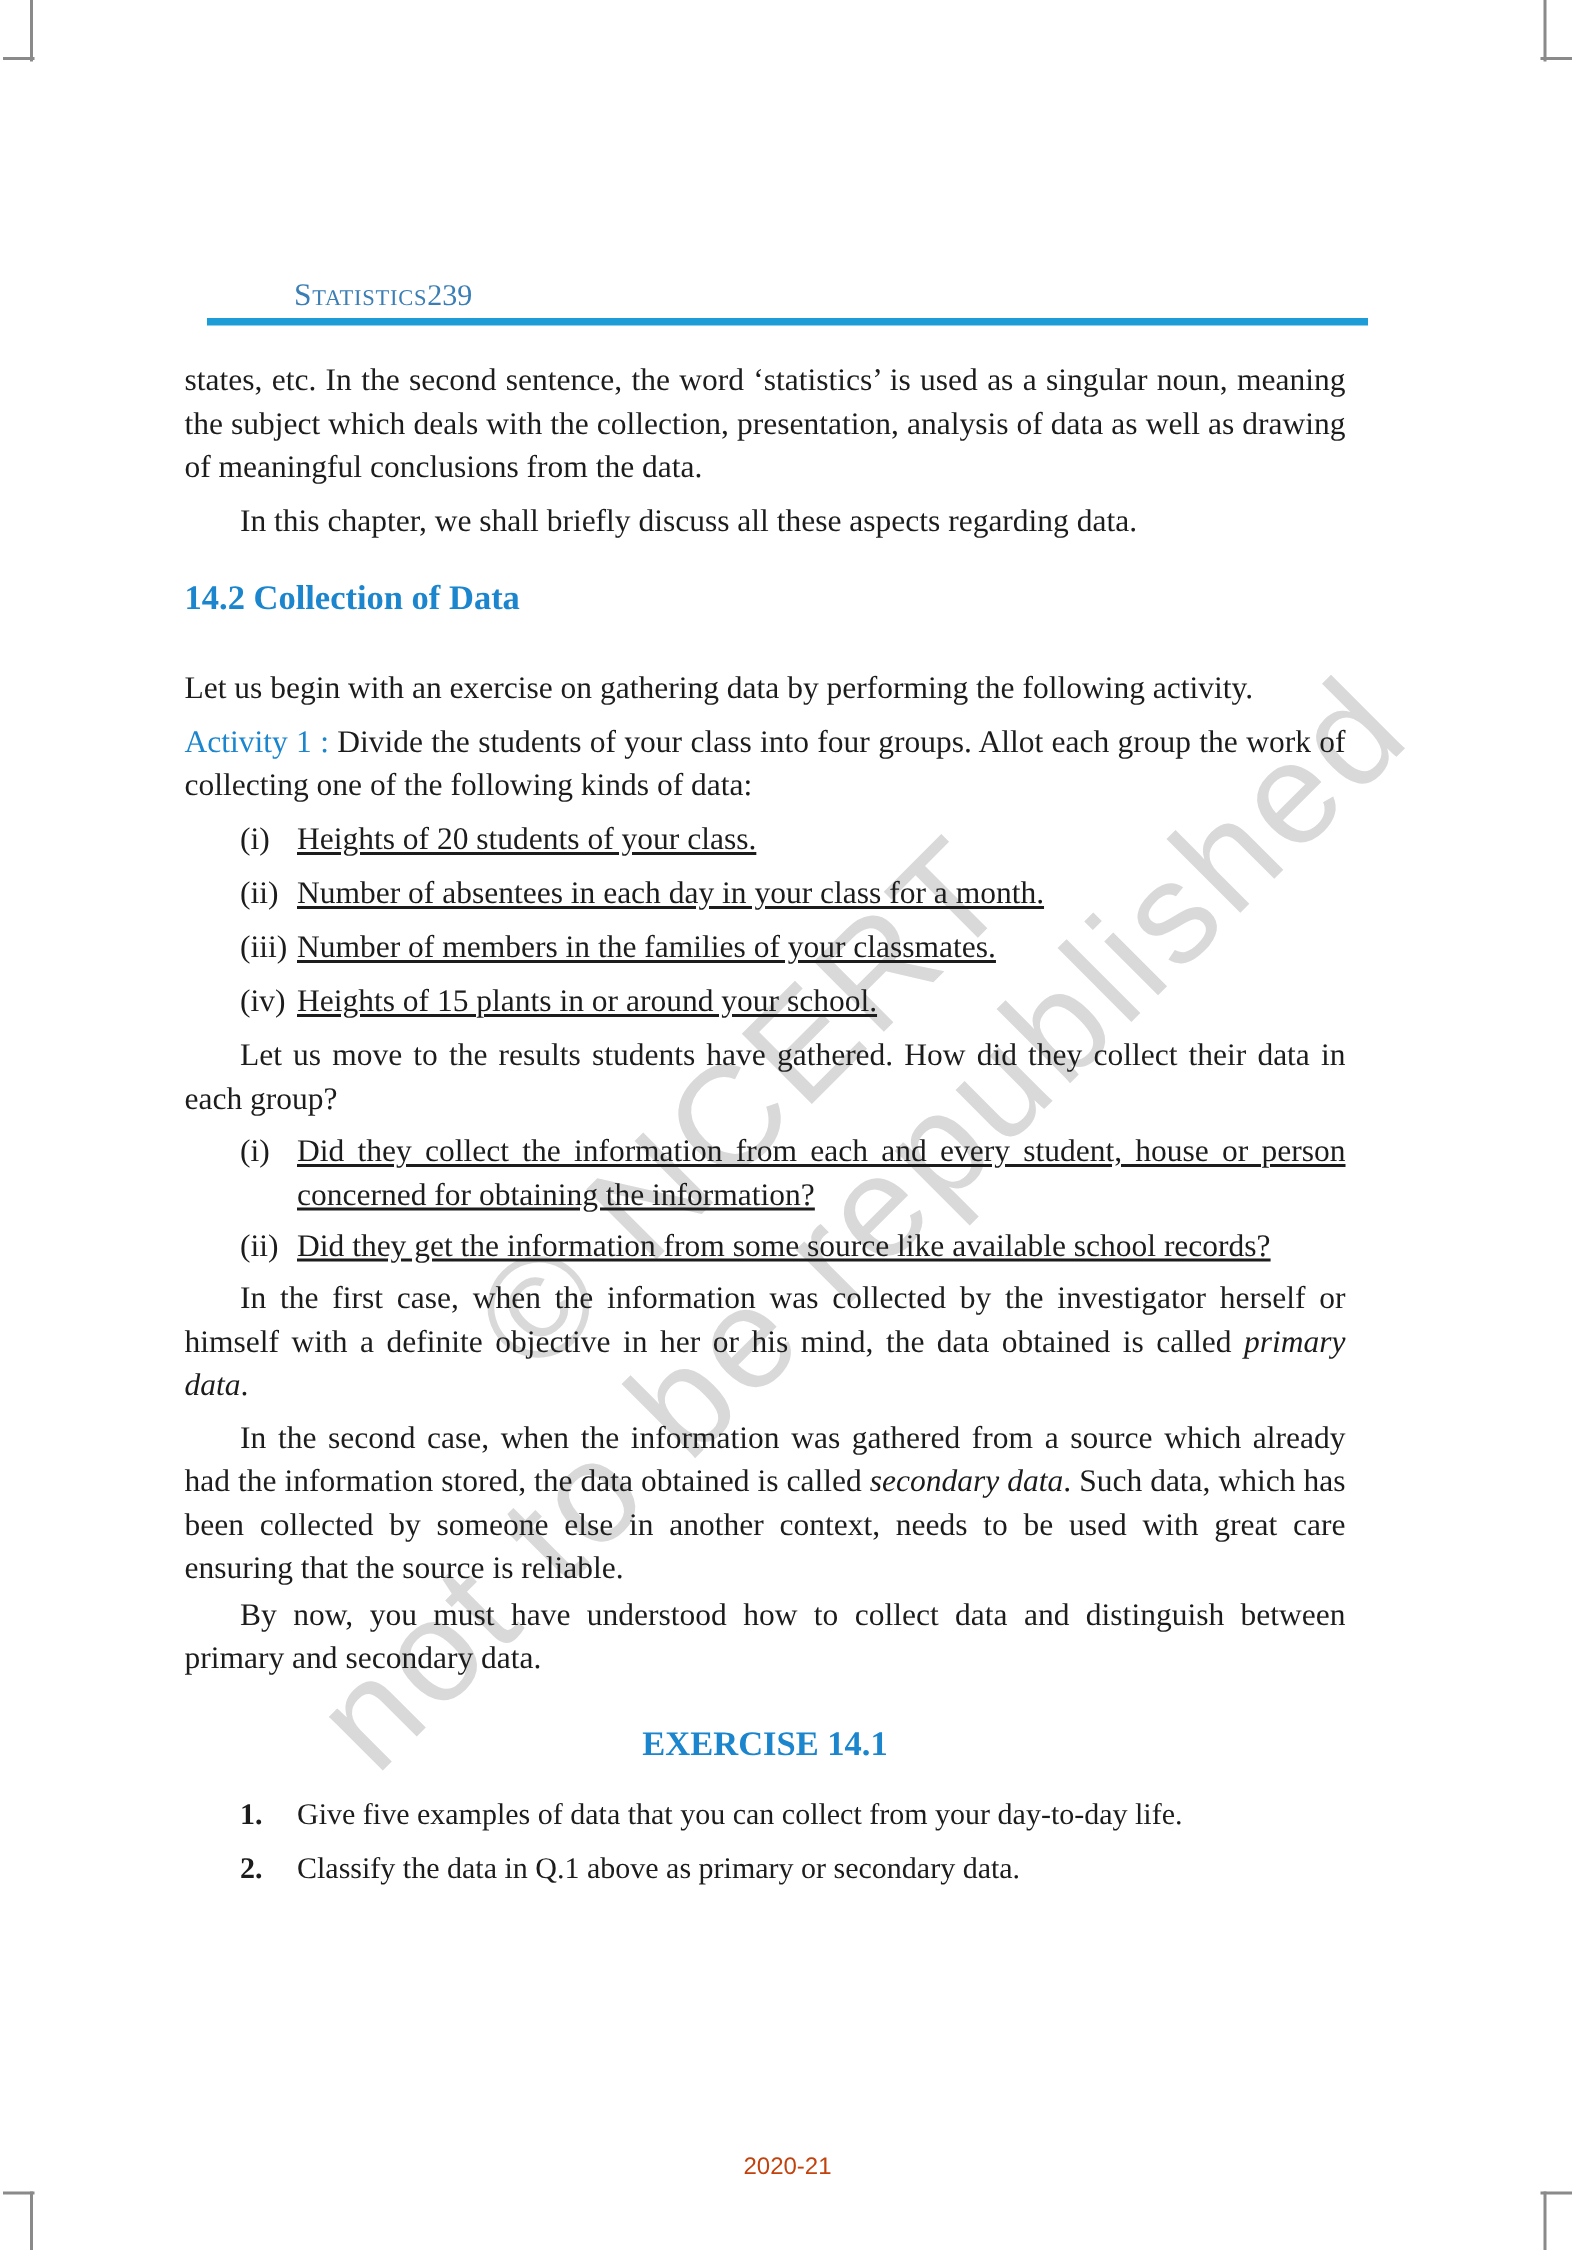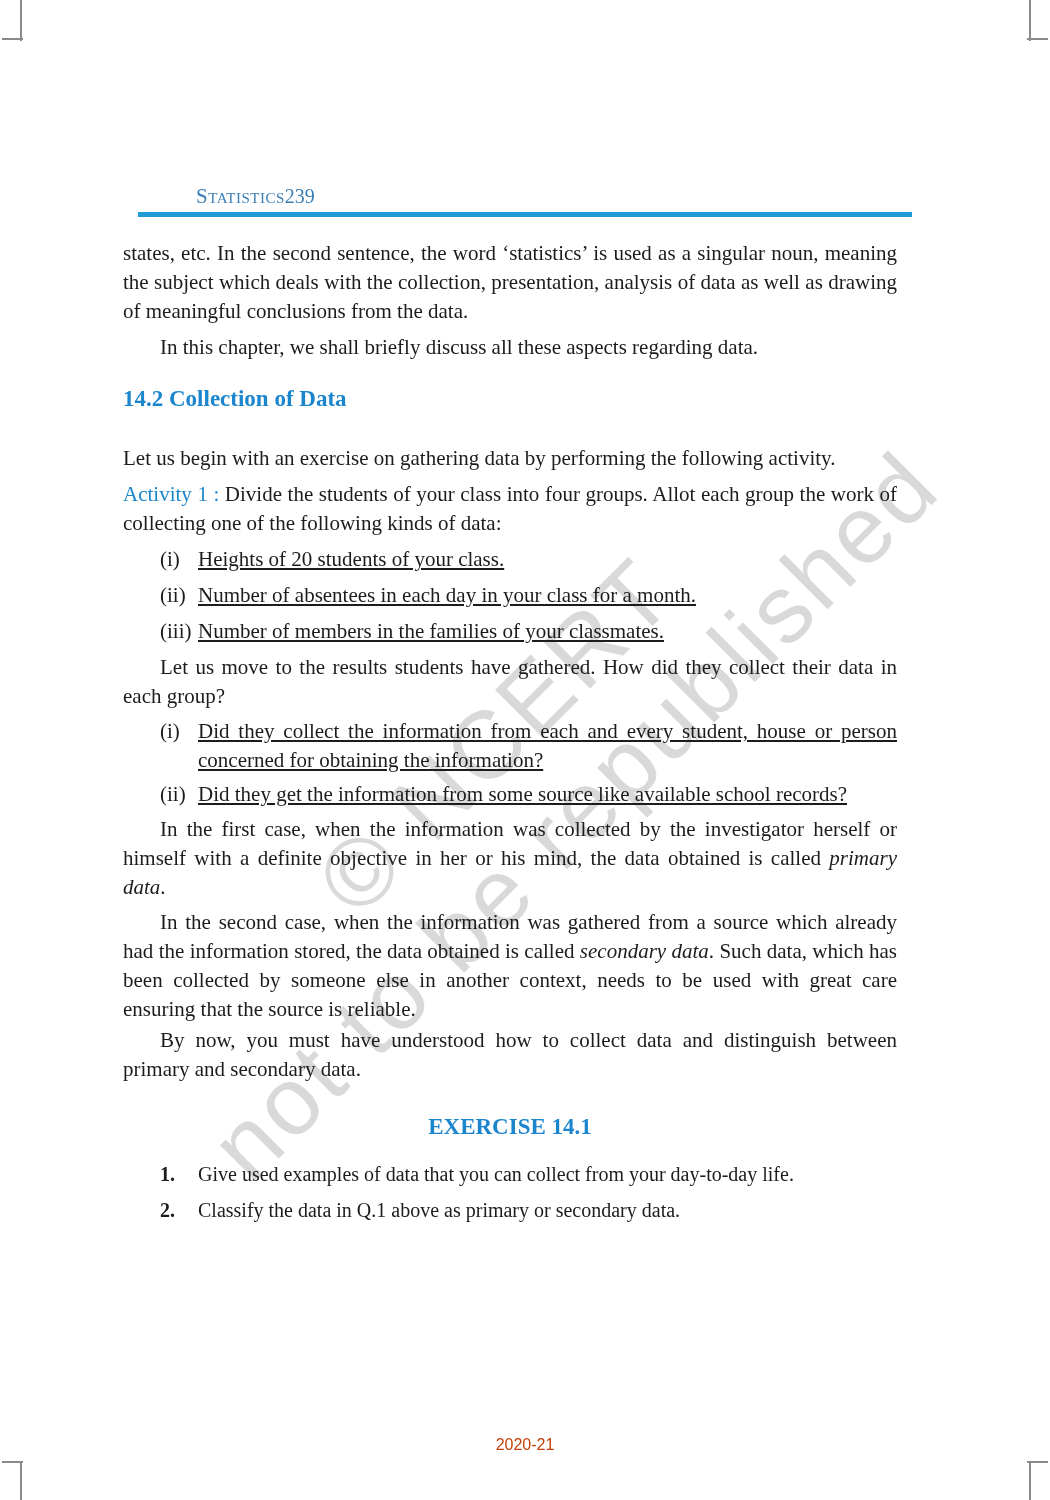--- a/index.html
+++ b/index.html
@@ -94,20 +94,24 @@
       <span class="litext">Heights of 20 students of your class.</span>
     </div>
     <div class="li">
       <span class="marker">(ii)</span>
       <span class="litext">Number of absentees in each day in your class for a month.</span>
     </div>
     <div class="li">
       <span class="marker">(iii)</span>
       <span class="litext">Number of members in the families of your classmates.</span>
     </div>
+    <div class="li">
+      <span class="marker">(iv)</span>
+      <span class="litext">Heights of 15 plants in or around your school.</span>
+    </div>
 
     <p class="indent" style="margin-top:7px">Let us move to the results students have gathered. How did they collect their data in each group?</p>
 
     <div class="li" style="margin-top:6px">
       <span class="marker">(i)</span>
       <span class="litext">Did they collect the information from each and every student, house or person concerned for obtaining the information?</span>
     </div>
     <div class="li" style="margin-top:5px">
       <span class="marker">(ii)</span>
       <span class="litext">Did they get the information from some source like available school records?</span>
@@ -116,21 +120,21 @@
     <p class="indent" style="margin-top:6px"><span>In the first case, when the information was collected by the investigator herself or himself with a definite objective in her or his mind, the data obtained is called </span><span class="i">primary data</span><span>.</span></p>
 
     <p class="indent" style="margin-top:6px"><span>In the second case, when the information was gathered from a source which already had the information  stored, the data obtained is called </span><span class="i">secondary data</span><span>. Such data, which has been collected by someone else in another context, needs to be used with great care ensuring that the source is reliable.</span></p>
 
     <p class="indent" style="margin-top:2px">By now, you must have understood how to collect data and distinguish between primary and secondary data.</p>
 
     <div class="ex-title">EXERCISE 14.1</div>
 
     <div class="ex-li" style="margin-top:18px">
       <span class="num">1.</span>
-      <span class="litext">Give used examples of data that you can collect from your day-to-day life.</span>
+      <span class="litext">Give five examples of data that you can collect from your day-to-day life.</span>
     </div>
     <div class="ex-li" style="margin-top:7px">
       <span class="num">2.</span>
       <span class="litext">Classify the data in Q.1 above as primary or secondary data.</span>
     </div>
 
   </div>
 
   <div class="footer">2020-21</div>
 

